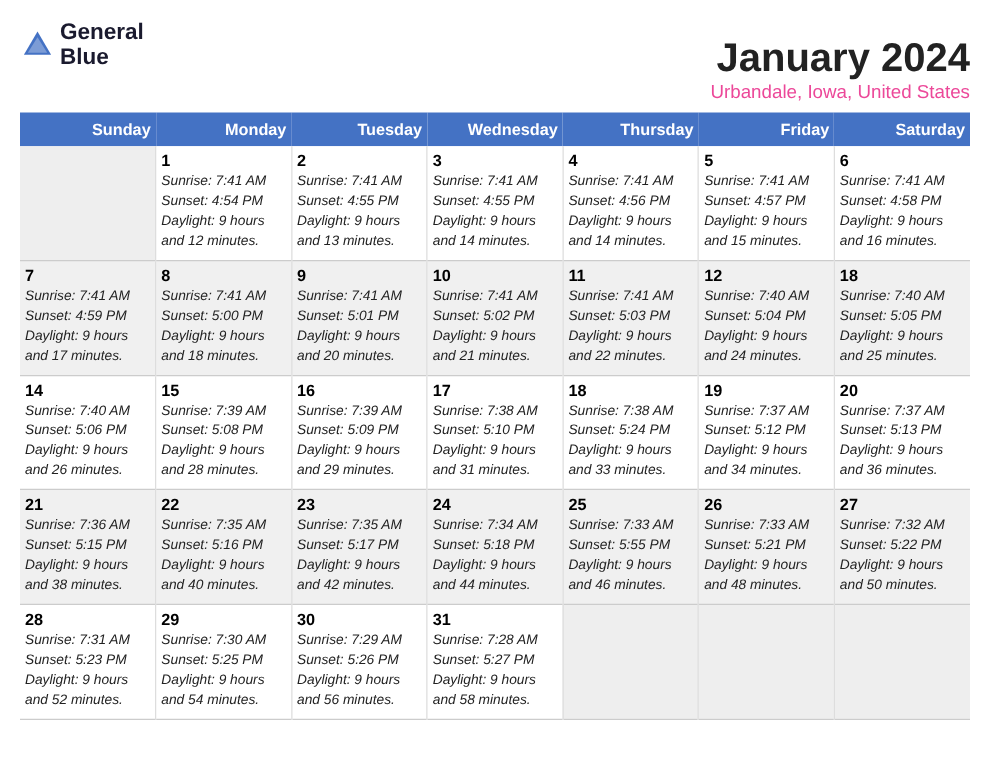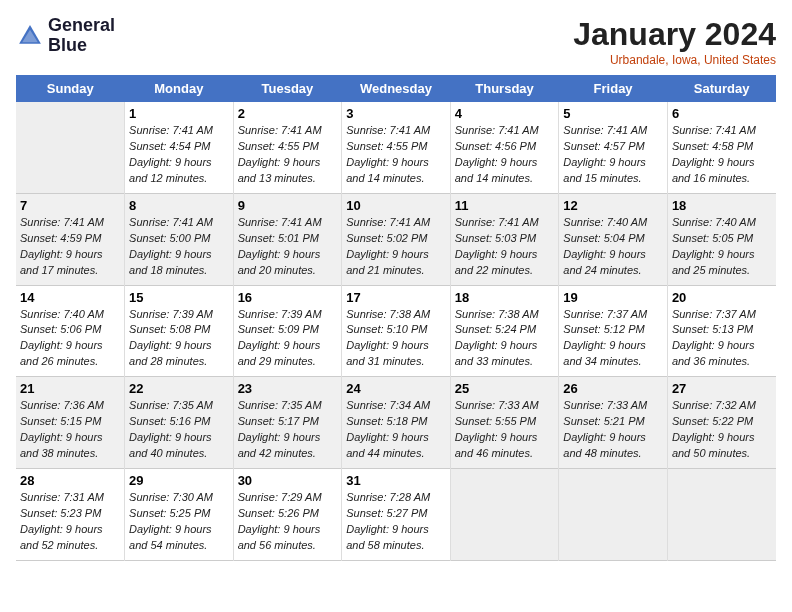--- a/index.html
+++ b/index.html
@@ -29,40 +29,41 @@
     }
     .logo-text span {
       display: block;
     }
     .logo-icon {
       width: 28px;
       height: 28px;
     }
     .title-block {
       text-align: right;
+      margin-top: 12px;
     }
     .calendar-title {
       font-size: 32px;
       font-weight: bold;
       color: #222;
     }
     .calendar-subtitle {
-      font-size: 12px;
-      color: #c2410c;
+      font-size: 15px;
+      color: #ec4899;
     }
     table {
       width: 100%;
       border-collapse: collapse;
       font-size: 11px;
     }
     thead th {
       background: #4472c4;
       color: #fff;
       padding: 6px 4px;
-      text-align: center;
+      text-align: right;
       font-size: 13px;
       font-weight: bold;
     }
     tbody tr {
       border-bottom: 1px solid #ccc;
     }
     tbody td {
       vertical-align: top;
       padding: 4px 4px 6px 4px;
       border-right: 1px solid #ddd;

